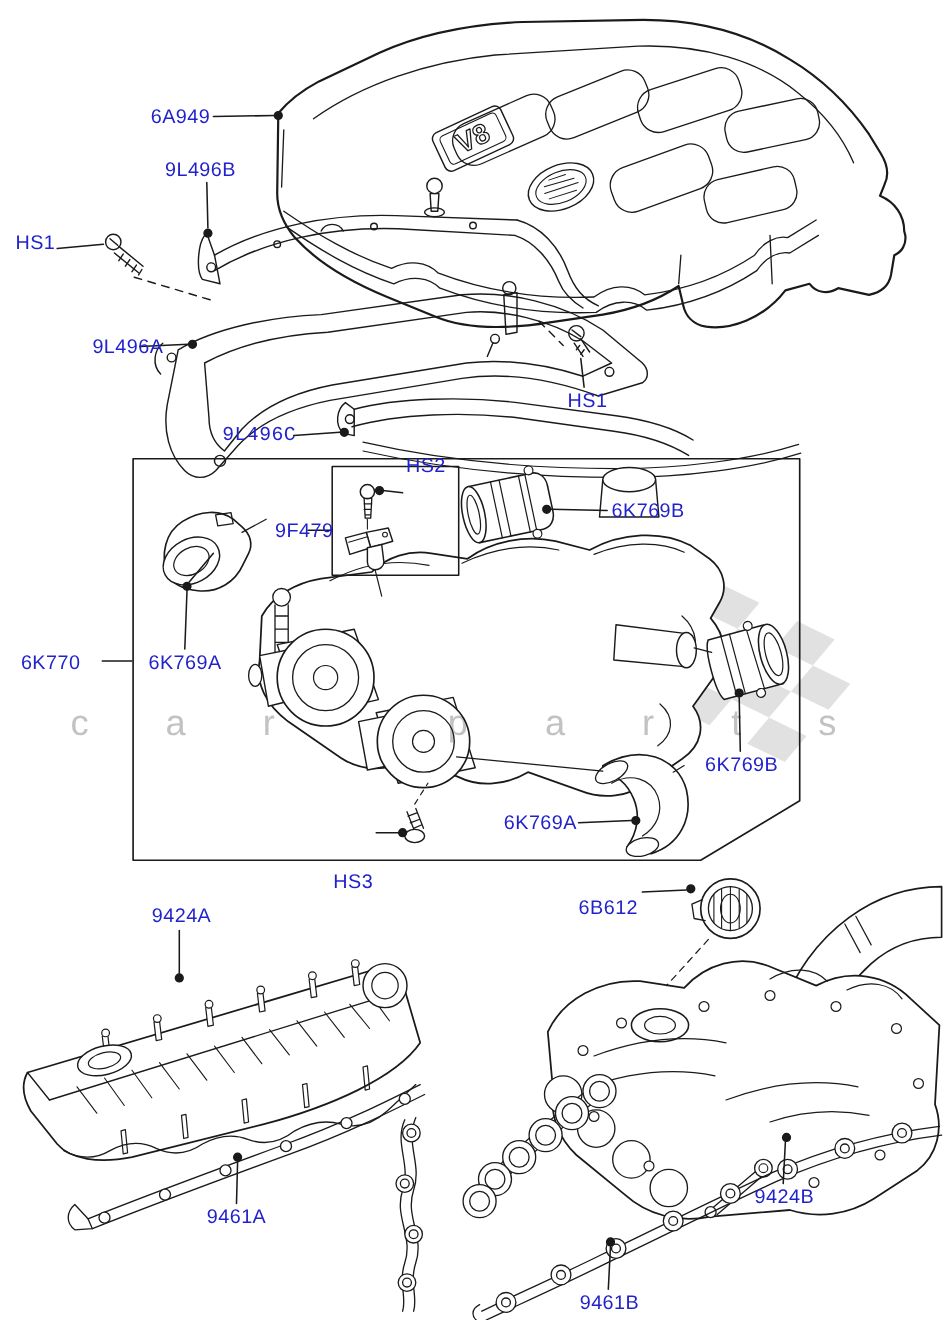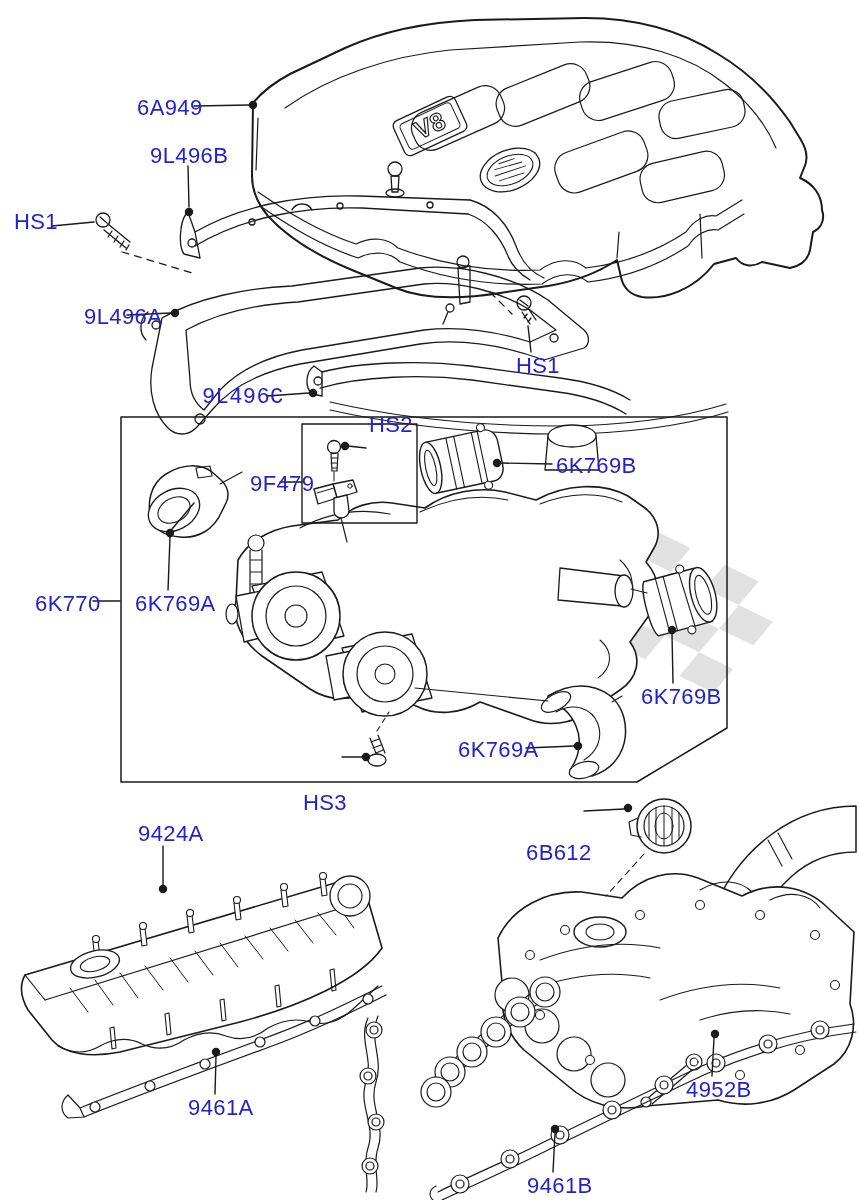--- a/index.html
+++ b/index.html
@@ -11,39 +11,39 @@
   .wm{position:absolute;z-index:2;mix-blend-mode:multiply;white-space:nowrap;pointer-events:none;}
   .wm-title{
     left:46px;top:492px;font-size:156px;font-weight:700;letter-spacing:17px;
     color:#eeb6b6;line-height:1;
   }
   .wm-sub{
     left:64px;top:640px;font-size:33px;font-weight:400;letter-spacing:70px;
     word-spacing:8px;color:#c2c2c2;line-height:1;
   }
   .plabel{
-    position:absolute;z-index:3;font-size:22px;letter-spacing:.4px;
+    position:absolute;z-index:3;font-size:18px;letter-spacing:.4px;
     color:#2222cc;line-height:1;white-space:nowrap;cursor:pointer;
   }
   
   .l-6a949   {left:137px;top:97px;}
   .l-9l496b  {left:150px;top:145px;}
   .l-hs1l    {left:14px; top:211px;}
   .l-9l496a  {left:64px; top:306px;margin-left:20px;}
   .l-9l496c  {left:202px;top:387px;font-family:Liberation Mono, monospace;}
   .l-hs2     {left:369px;top:414px;}
   .l-9f479   {left:225px;top:473px;margin-left:25px;}
   .l-6k769b1 {left:556px;top:455px;}
-  .l-6k770   {left:35px; top:593px;}
+  .l-6k770   {left:19px; top:593px;}
   .l-6k769a1 {left:135px;top:593px;}
   .l-hs3     {left:303px;top:748px;margin-top:44px;}
   .l-6k769a2 {left:458px;top:739px;}
   .l-6k769b2 {left:641px;top:686px;}
   .l-hs1r    {left:516px;top:355px;}
-  .l-6b612   {left:526px;top:842px;}
+  .l-6b612   {left:526px;top:816px;}
   .l-9424a   {left:138px;top:823px;}
   .l-9461a   {left:188px;top:1097px;}
   .l-9424b   {left:686px;top:1079px;}
   .l-9461b   {left:527px;top:1175px;}
 </style>
 </head>
 <body>
 
 <div class="stage">
 
@@ -454,34 +454,35 @@
         <circle cx="163" cy="889" r="3.5"></circle>
     <path d="M215,1094 L216,1056"></path>
         <circle cx="216" cy="1052" r="3.5"></circle>
     <path d="M712,1076 L714,1038"></path>
         <circle cx="715" cy="1034" r="3.5"></circle>
     <path d="M553,1172 L555,1133"></path>
         <circle cx="555" cy="1129" r="3.5"></circle>
   </g>
 </svg>
 
+<div class="wm wm-sub">car parts</div>
 
 <div class="plabel l-6a949">6A949</div>
 <div class="plabel l-9l496b">9L496B</div>
 <div class="plabel l-hs1l">HS1</div>
 <div class="plabel l-9l496a">9L496A</div>
 <div class="plabel l-9l496c">9L496C</div>
 <div class="plabel l-hs1r">HS1</div>
 <div class="plabel l-hs2">HS2</div>
 <div class="plabel l-9f479">9F479</div>
 <div class="plabel l-6k769b1">6K769B</div>
 <div class="plabel l-6k770">6K770</div>
 <div class="plabel l-6k769a1">6K769A</div>
 <div class="plabel l-hs3">HS3</div>
 <div class="plabel l-6k769a2">6K769A</div>
 <div class="plabel l-6k769b2">6K769B</div>
 <div class="plabel l-6b612">6B612</div>
 <div class="plabel l-9424a">9424A</div>
 <div class="plabel l-9461a">9461A</div>
-<div class="plabel l-9424b">4952B</div>
+<div class="plabel l-9424b">9424B</div>
 <div class="plabel l-9461b">9461B</div>
 
 </div>
 
 </body></html>

